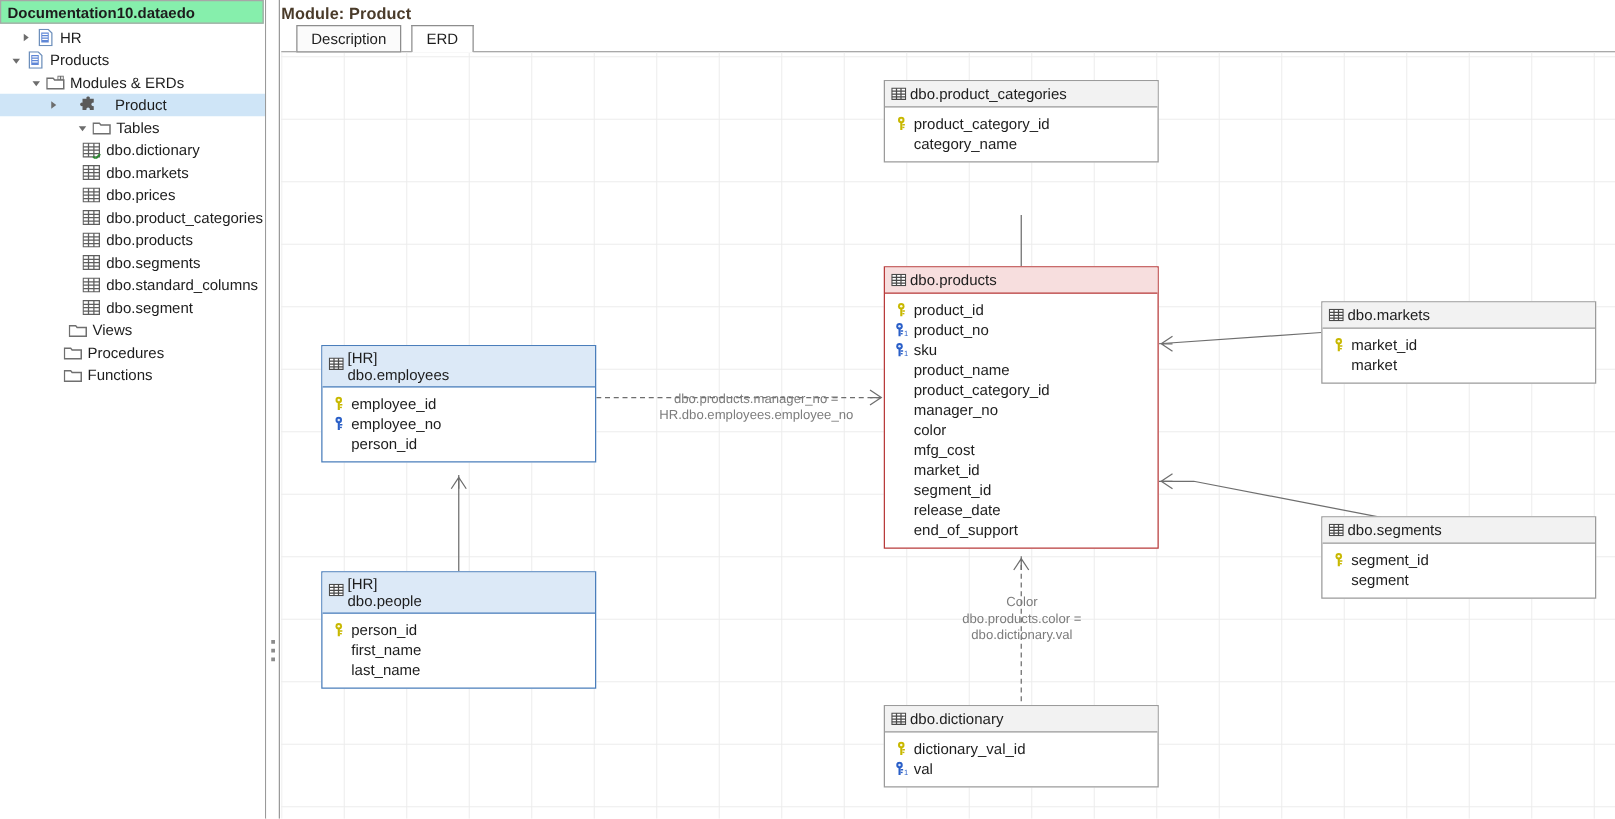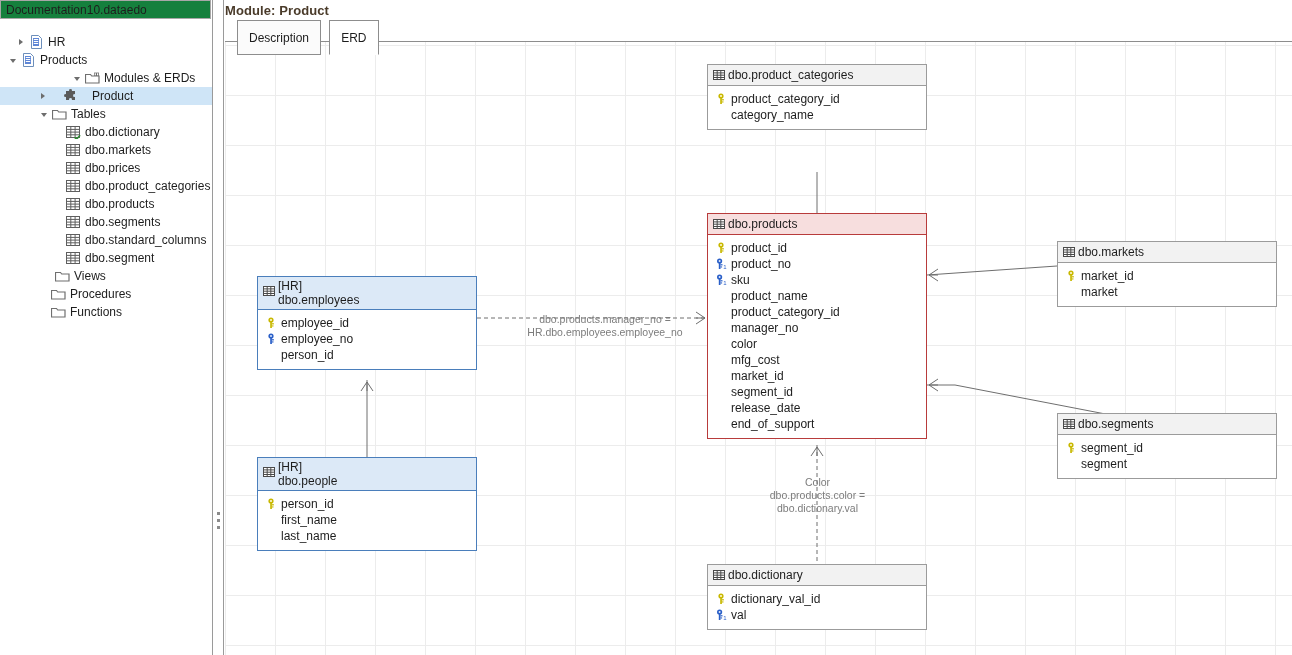--- a/index.html
+++ b/index.html
@@ -18,26 +18,27 @@
   
   #sidebar {
     position: absolute; left: 0; top: 0;
     width: 213px; height: 655px;
     background: #ffffff;
     border-right: 1px solid #9a9a9a;
   }
   #sidebar-header {
     height: 19px;
     border: 1px solid #a7a7a7;
-    background: #15803d;
+    background: #86efac;
     display: flex; align-items: center;
     padding-left: 5px;
     font-size: 12px;
     color: #1d1d1d;
-    margin: 0 1px 12px 0;
+    margin: 0 1px 0 0;
+    font-weight: bold;
   }
   #tree { padding-top: 2px; }
   .tnode {
     height: 18px;
     display: flex; align-items: center;
     white-space: nowrap;
     font-size: 12px;
     color: #1d1d1d;
   }
   .tnode.selected { background: #cfe5f7; }
@@ -85,21 +86,21 @@
     color: #4a3b2a;
     letter-spacing: .1px;
   }
   #tabbar {
     position: absolute; left: 0; top: 20px; width: 1067px; height: 22px;
   }
   #tabbar::after{
     content:""; position:absolute; left:0; bottom:0; width:1067px; height:1px; background:#8d8d8d;
   }
   .tab {
-    position: absolute; top: 0; height: 35px;
+    position: absolute; top: 0; height: 22px;
     border: 1px solid #8d8d8d;
     background: #fbfbfb;
     display: flex; align-items: center; justify-content: center;
     padding: 0 11px;
     font-size: 12px; color: #1d1d1d;
     z-index: 2;
   }
   .tab.active { background: #ffffff; border-bottom: 1px solid #ffffff; justify-content: center; }
 
   
@@ -184,42 +185,42 @@
             <svg width="13" height="14" viewBox="0 0 13 14">
               <path d="M1.5 0.5h7l3 3v10h-10z" fill="#fff" stroke="#6d8fbb"></path>
               <rect x="3" y="3" width="6" height="8" fill="#2a5fc8" opacity=".75"></rect>
               <rect x="3.8" y="4" width="4.4" height="1" fill="#fff"></rect>
               <rect x="3.8" y="6" width="4.4" height="1" fill="#fff"></rect>
               <rect x="3.8" y="8" width="4.4" height="1" fill="#fff"></rect>
             </svg>
           </span>
           <span class="tlabel">Products</span>
         </div>
-        <div class="tnode" style="padding-left: 22px; margin-left: 48px;">
+        <div class="tnode" style="padding-left: 22px;">
           <span class="twist expanded"></span>
           <span class="ticon">
             <svg width="15" height="12" viewBox="0 0 15 12">
               <path d="M0.5 2.5h5l1.2 1.5h7.3v7h-13.5z" fill="#fff" stroke="#6f6f6f" stroke-width="1.2"></path>
               <rect x="9" y="0.6" width="5" height="3.4" fill="#6f6f6f"></rect>
               <rect x="9.7" y="1.3" width="1.2" height="2" fill="#fff"></rect>
               <rect x="12" y="1.3" width="1.2" height="2" fill="#fff"></rect>
             </svg>
           </span>
           <span class="tlabel">Modules &amp; ERDs</span>
         </div>
         <div class="tnode selected" style="padding-left: 36px; gap: 11px;">
           <span class="twist collapsed"></span>
           <span class="ticon">
             <svg width="15" height="14" viewBox="0 0 15 14">
               <path d="M4 2h3.2a1.4 1.4 0 1 1 2.6 0H13v3.2a1.4 1.4 0 1 0 0 2.6V11H9.8a1.4 1.4 0 1 0-2.6 0H4V7.8a1.4 1.4 0 1 1 0-2.6z" fill="#5a5a5a"></path>
             </svg>
           </span>
           <span class="tlabel">Product</span>
         </div>
-        <div class="tnode" style="padding-left: 37px;">
+        <div class="tnode" style="padding-left: 15px; margin-left: 44px;">
           <span class="twist expanded"></span>
           <span class="ticon">
             <svg width="15" height="12" viewBox="0 0 15 12">
               <path d="M0.5 2.5h5l1.2 1.5h7.3v7h-13.5z" fill="#fff" stroke="#6f6f6f" stroke-width="1.2"></path>
             </svg>
           </span>
           <span class="tlabel">Tables</span>
         </div>
         <div class="tnode" style="padding-left: 51px;">
           <span class="twist "></span>

